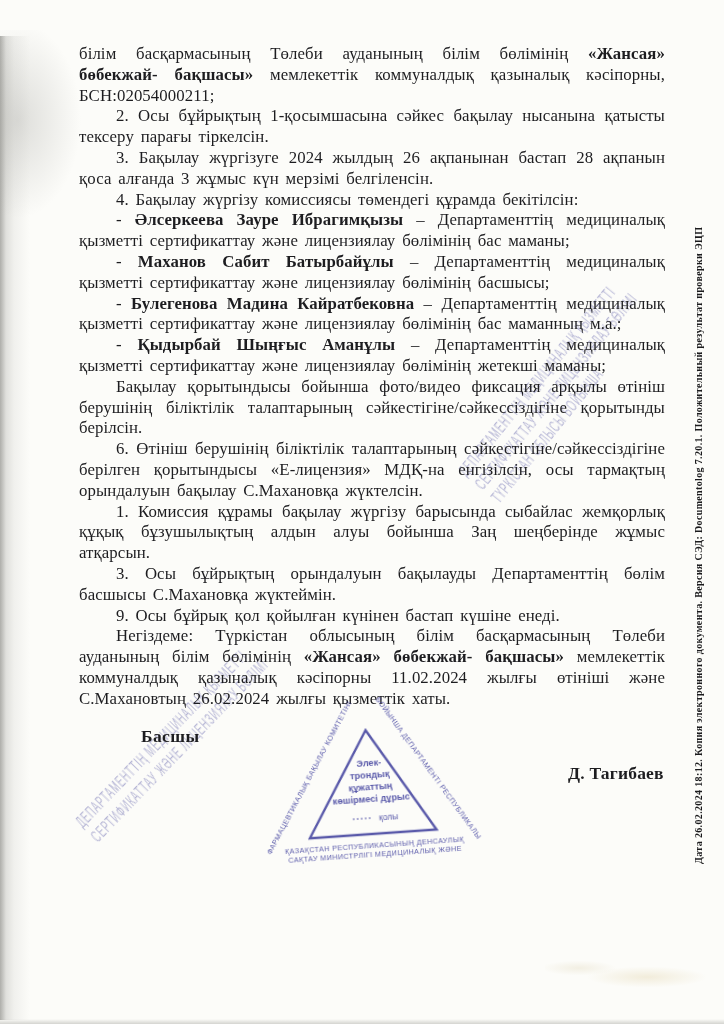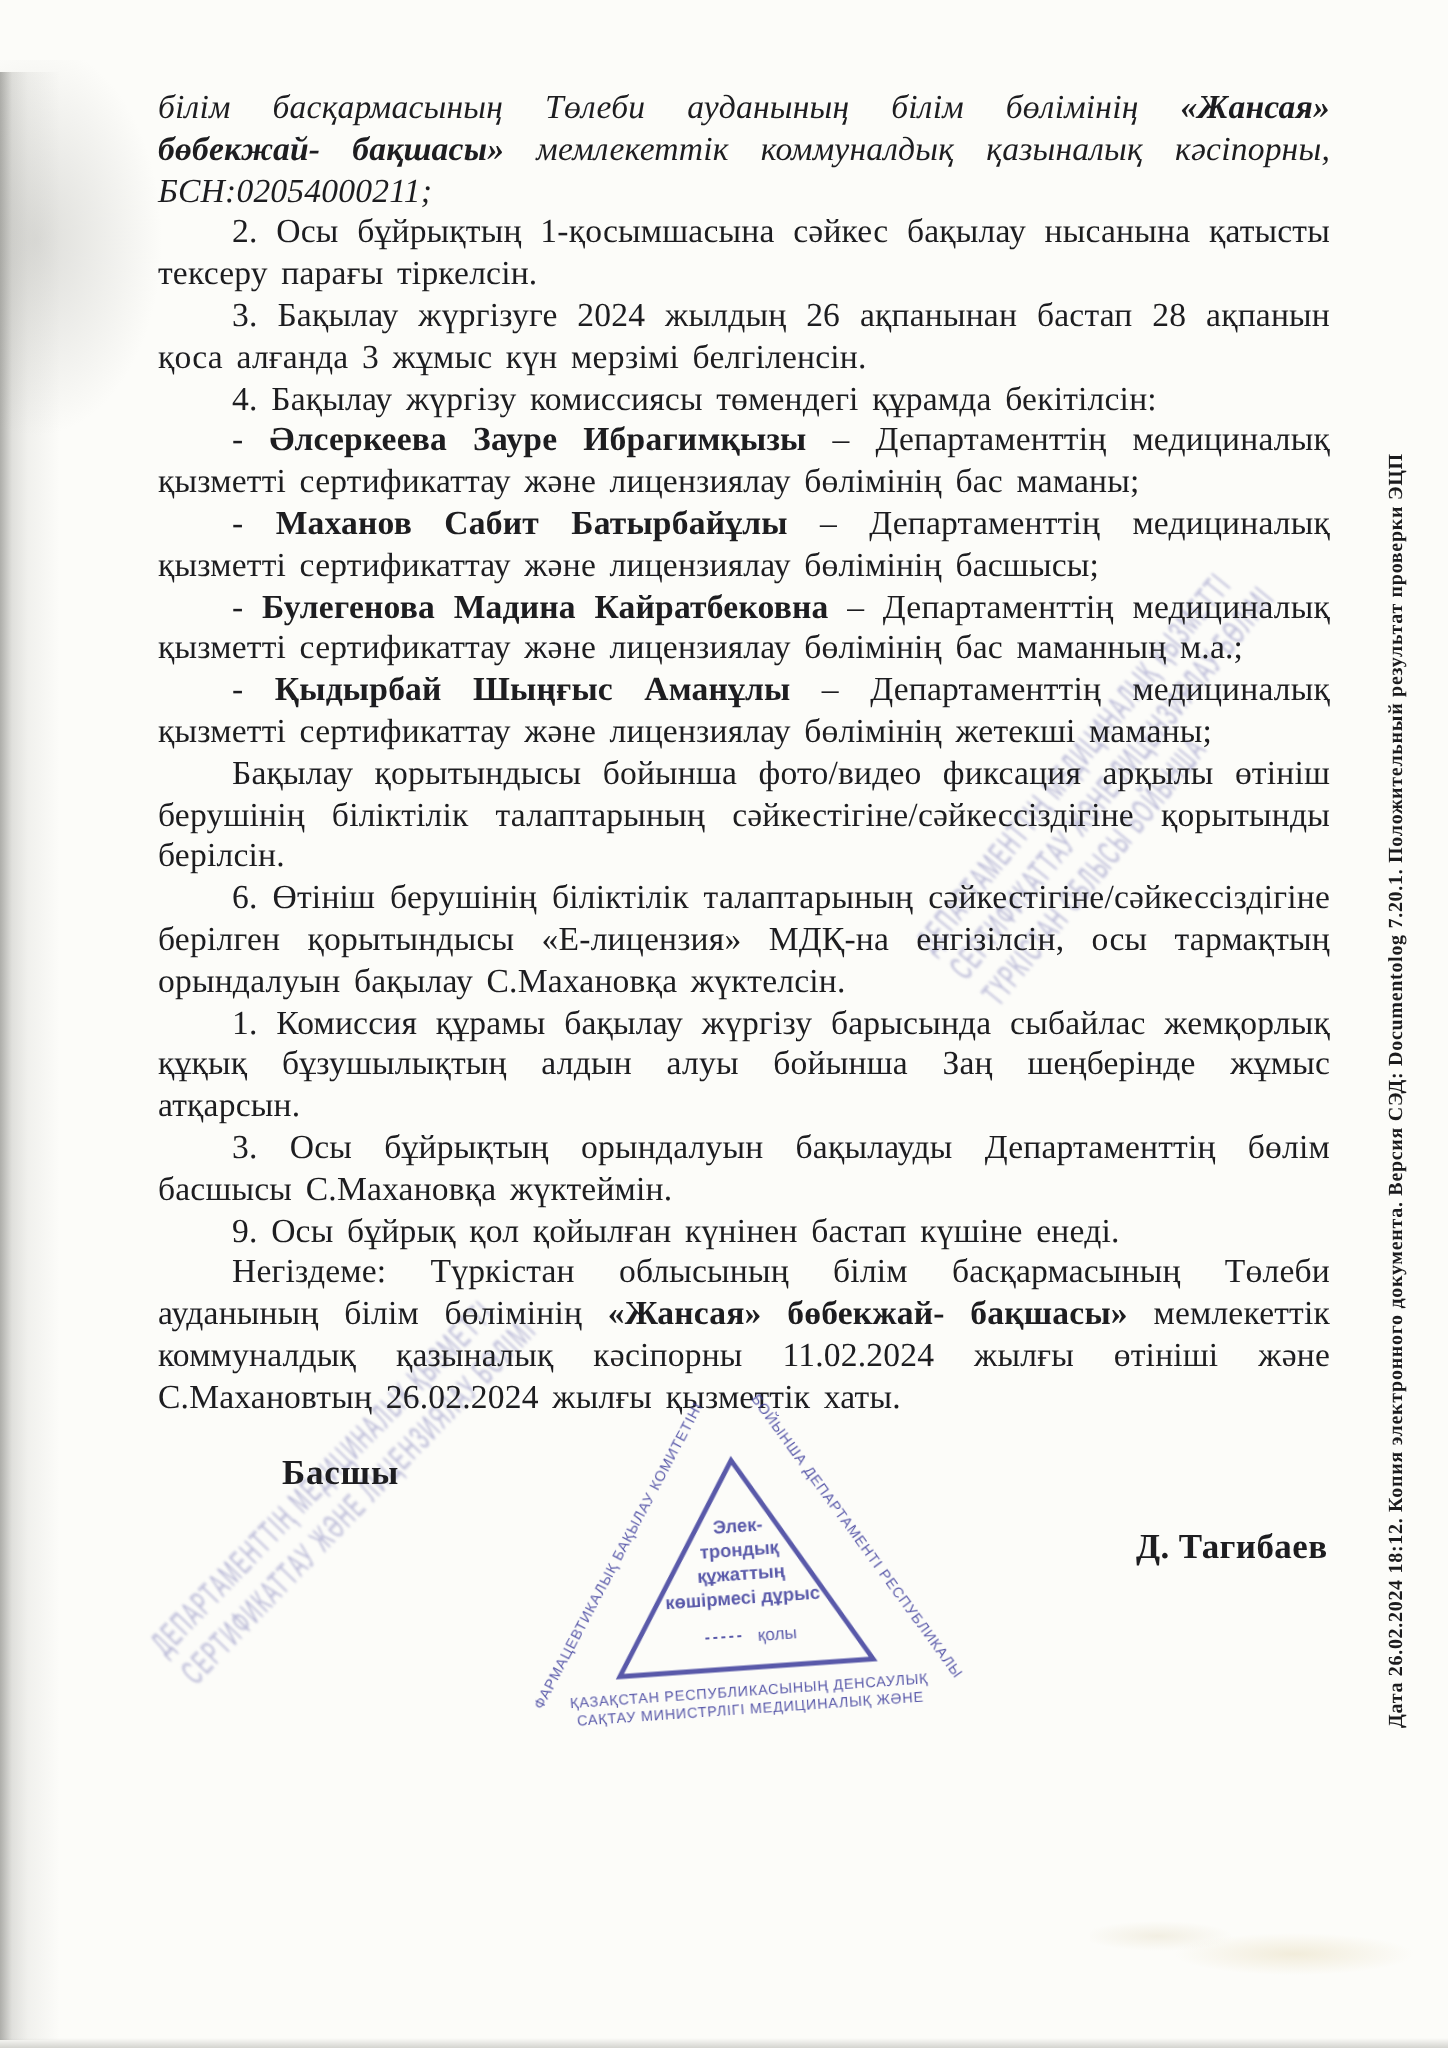--- a/index.html
+++ b/index.html
@@ -34,21 +34,21 @@
     pointer-events:none;
   }
   
   .doc-text{
     position:absolute;left:79px;top:44px;width:586px;
     color:#1d1d20;
     font-size:16.8px;line-height:20.8px;
     word-spacing:2.5px;letter-spacing:.1px;
   }
   .doc-text p{margin:0;text-align:justify;text-indent:37px;}
-  .doc-text p.noindent{text-indent:0;font-style:italic;}
+  .doc-text p.noindent{text-indent:0;}
   .b{font-weight:bold;}
   
   .sig-role{
     position:absolute;left:141px;top:726px;
     font-weight:bold;font-size:17.5px;color:#1d1d20;letter-spacing:.4px;
   }
   .sig-name{
     position:absolute;left:568px;top:763px;
     font-weight:bold;font-size:17.5px;color:#1d1d20;letter-spacing:.2px;
   }

